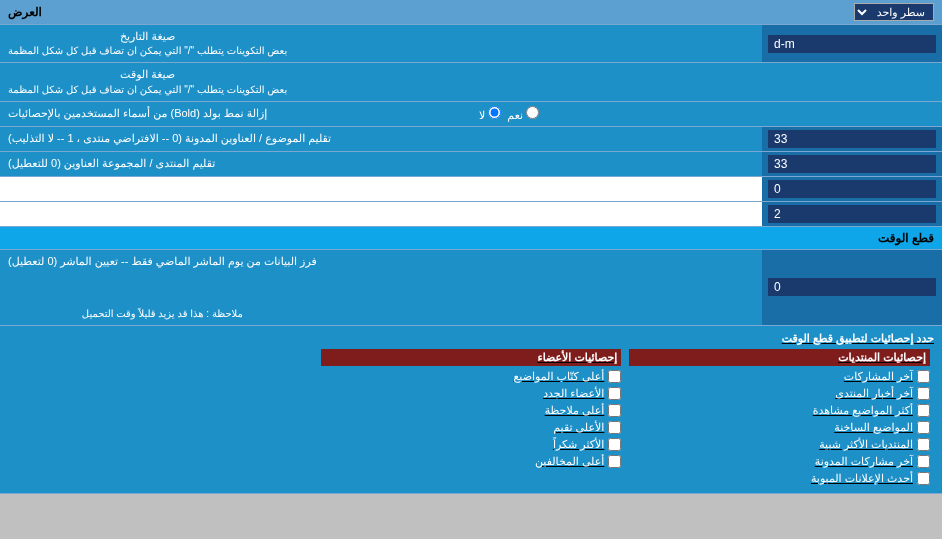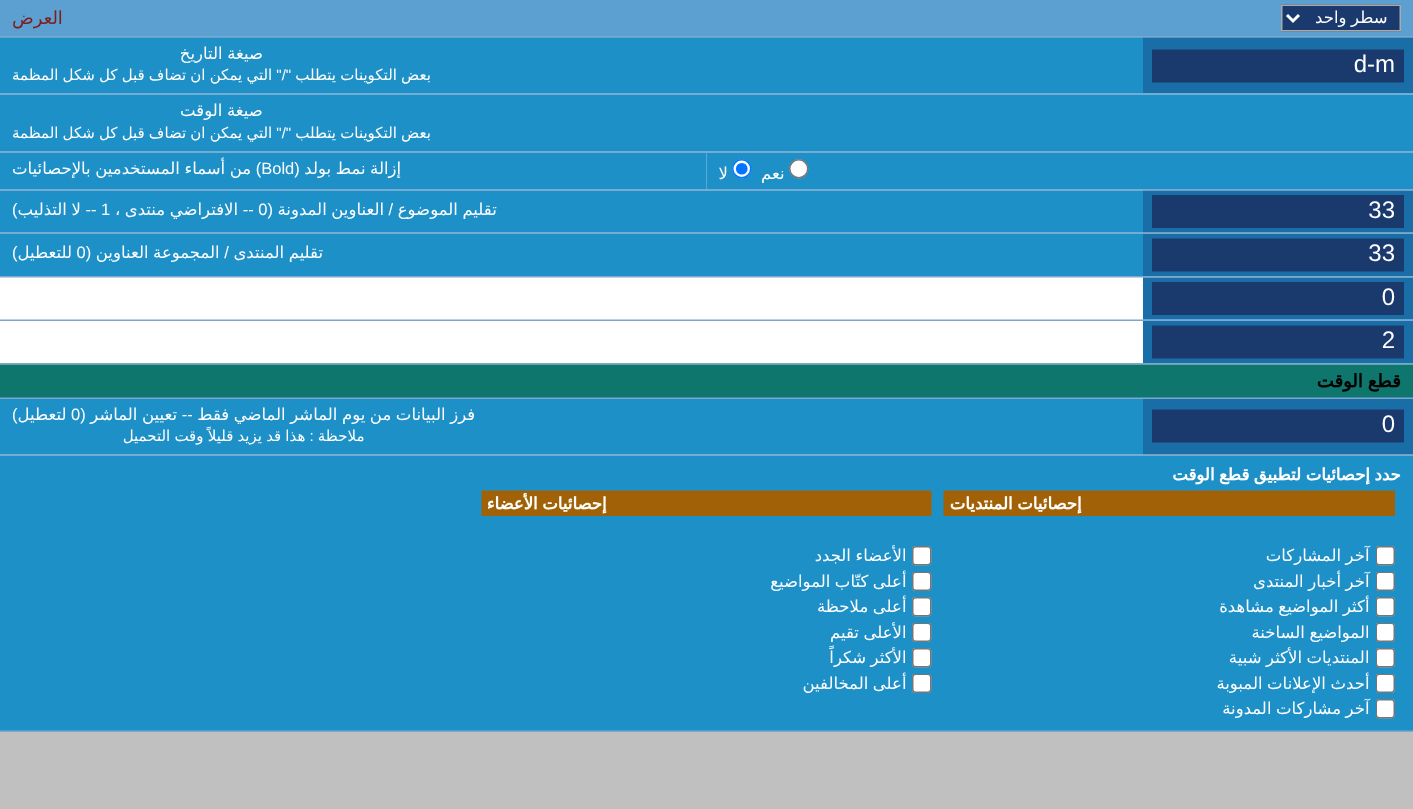--- a/index.html
+++ b/index.html
@@ -38,26 +38,26 @@
       justify-content: center;
       min-width: 180px;
       width: 180px;
     }
     .input-field {
       background: #1a3a6e;
       color: #fff;
       border: none;
       padding: 2px 6px;
       width: 100%;
-      font-size: 16px;
-      text-align: right;
+      font-size: 12px;
+      text-align: left;
       direction: ltr;
     }
     .section-header {
-      background: #0f766e;
+      background: #0ea5e9;
       color: #000;
       padding: 4px 8px;
       font-weight: bold;
       text-align: right;
       width: 100%;
       border-bottom: 1px solid #7ba7d0;
     }
     .radio-cell {
       background: #1e90c8;
       padding: 4px 8px;
@@ -74,67 +74,68 @@
       background: #1a3a6e;
       color: #fff;
       border: 1px solid #aaa;
       padding: 1px 4px;
       font-size: 11px;
     }
     .stats-section {
       background: #1e90c8;
       padding: 6px 8px;
       border-bottom: 1px solid #7ba7d0;
+      text-decoration: underline;
     }
     .stats-title {
       color: #fff;
       font-weight: bold;
       text-align: right;
       margin-bottom: 4px;
       font-size: 11px;
     }
     .stats-grid {
       display: flex;
       gap: 0;
       width: 100%;
     }
     .stats-col {
       flex: 1;
       padding: 0 4px;
     }
     .stats-col-title {
-      background: #a16207;
+      background: #7f1d1d;
       color: #fff;
       font-weight: bold;
-      text-align: left;
+      text-align: right;
       padding: 2px 4px;
       font-size: 11px;
-      margin-bottom: 18px;
+      margin-bottom: 2px;
     }
     .checkbox-item {
       display: flex;
       align-items: center;
       gap: 4px;
       color: #fff;
       font-size: 11px;
       padding: 2px 0;
       direction: rtl;
     }
     .checkbox-item input[type="checkbox"] { cursor: pointer; }
     .main-row-top {
       background: #5ba0d0;
       display: flex;
       align-items: center;
       justify-content: space-between;
       padding: 3px 8px;
       border-bottom: 1px solid #7ba7d0;
     }
     .main-row-top .right-label {
-      color: #7f1d1d;
-      font-weight: normal;
+      color: #000000;
+      font-weight: bold;
       font-size: 12px;
     }
     .main-row-top .dropdown-area {
       display: flex;
       align-items: center;
       gap: 4px;
     }
   </style>
 </head>
 <body>
@@ -215,21 +216,21 @@
     <span>قطع الوقت</span>
   </div>
 
   <div class="row">
     <div class="input-cell">
       <input class="input-field" type="text" value="0" style="">
     </div>
     <div class="label-cell">
       <div>
         <div>فرز البيانات من يوم الماشر الماضي فقط -- تعيين الماشر (0 لتعطيل)</div>
-        <div style="font-size:10px;">ملاحظة : هذا قد يزيد قليلاً وقت التحميل</div>
+        <div style="font-size:10px;margin-top:38px;">ملاحظة : هذا قد يزيد قليلاً وقت التحميل</div>
       </div>
     </div>
   </div>
 
   <div class="stats-section">
     <div class="stats-title">حدد إحصائيات لتطبيق قطع الوقت</div>
     <div class="stats-grid">
 
       <div class="stats-col">
         <div class="stats-col-title">إحصائيات المنتديات</div>
@@ -248,40 +249,40 @@
         <div class="checkbox-item">
           <input type="checkbox" style="">
           <span>المواضيع الساخنة</span>
         </div>
         <div class="checkbox-item">
           <input type="checkbox" style="">
           <span>المنتديات الأكثر شبية</span>
         </div>
         <div class="checkbox-item">
           <input type="checkbox" style="">
+          <span>آخر مشاركات المدونة</span>
+        </div>
+        <div class="checkbox-item">
+          <input type="checkbox" style="">
           <span>أحدث الإعلانات المبوبة</span>
-        </div>
-        <div class="checkbox-item">
-          <input type="checkbox" style="">
-          <span>آخر مشاركات المدونة</span>
         </div>
       </div>
 
       <div class="stats-col">
         <div class="stats-col-title">إحصائيات الأعضاء</div>
         <div class="checkbox-item">
           <input type="checkbox" style="">
+          <span>أعلى كتّاب المواضيع</span>
+        </div>
+        <div class="checkbox-item">
+          <input type="checkbox" style="">
           <span>الأعضاء الجدد</span>
         </div>
         <div class="checkbox-item">
           <input type="checkbox" style="">
-          <span>أعلى كتّاب المواضيع</span>
-        </div>
-        <div class="checkbox-item">
-          <input type="checkbox" style="">
           <span>أعلى ملاحظة</span>
         </div>
         <div class="checkbox-item">
           <input type="checkbox" style="">
           <span>الأعلى تقيم</span>
         </div>
         <div class="checkbox-item">
           <input type="checkbox" style="">
           <span>الأكثر شكراً</span>
         </div>

